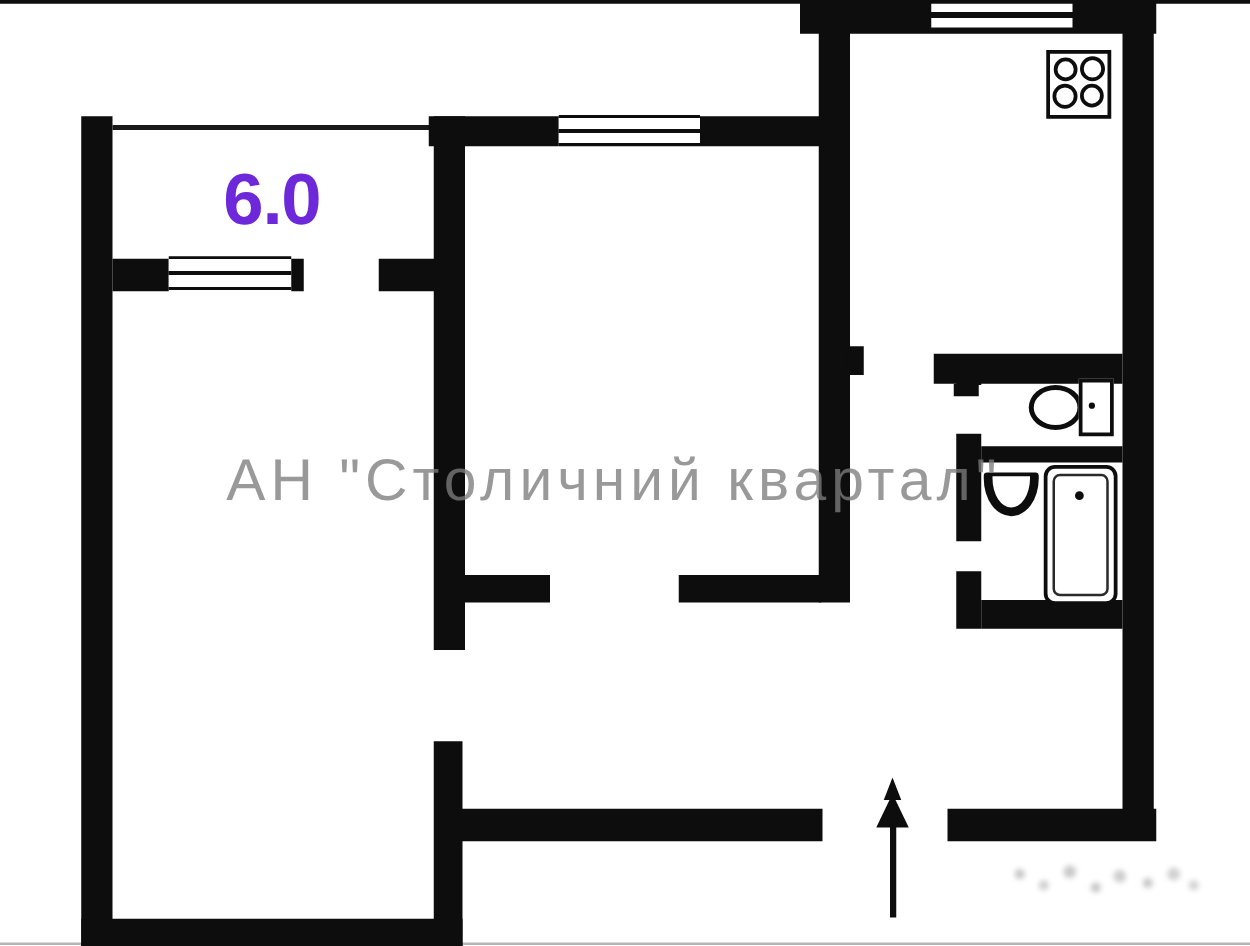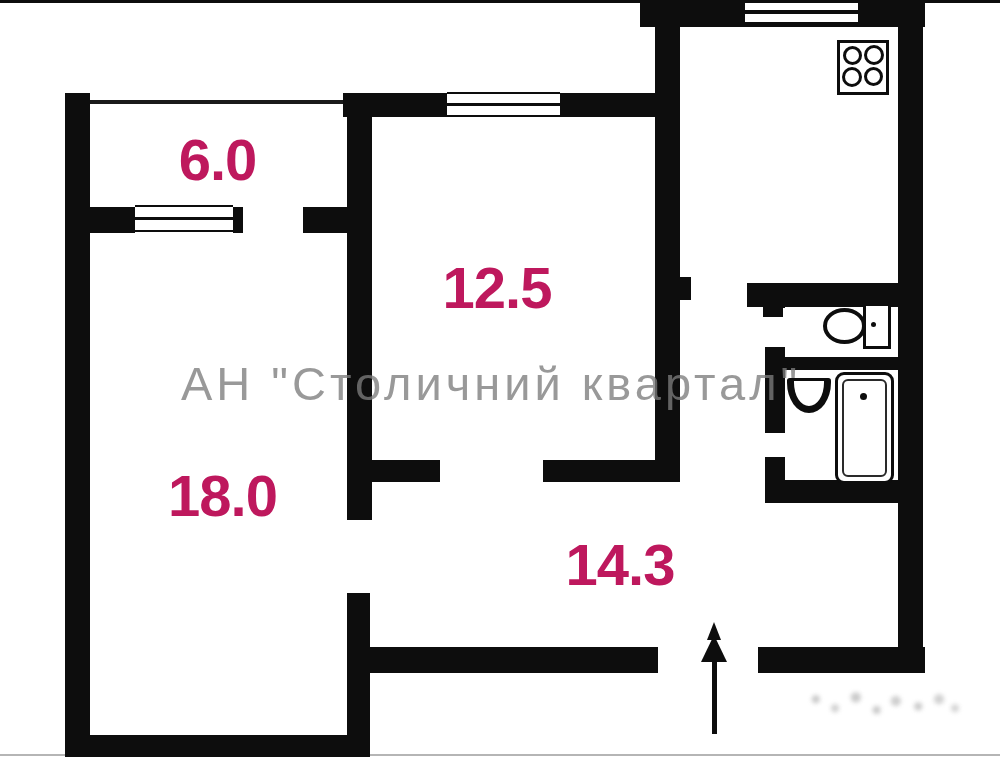--- a/index.html
+++ b/index.html
@@ -13,21 +13,21 @@
     position:absolute;
     background:linear-gradient(to bottom,#0d0d0d 0 9%,#ffffff 9% 44%,#0d0d0d 44% 57%,#ffffff 57% 91%,#0d0d0d 91% 100%);
   }
   
   .stripes{
     position:absolute;
     background:linear-gradient(to bottom,#ffffff 0 36%,#0d0d0d 36% 60%,#ffffff 60% 100%);
   }
   .thin{position:absolute;background:#1a1a1a;}
   .room-label{
-    position:absolute;color:#be185d;font-weight:bold;font-size:58px;line-height:1;
+    position:absolute;color:#6d28d9;font-weight:bold;font-size:58px;line-height:1;
     text-align:center;letter-spacing:-1px;white-space:nowrap;
   }
   .watermark{
     position:absolute;left:181px;top:360px;width:660px;
     color:rgba(124,124,124,0.78);font-size:47px;line-height:1;letter-spacing:4px;
     white-space:nowrap;z-index:30;
   }
   .fixture{position:absolute;background:#fff;}
   
   .stove{border:3px solid #0d0d0d;}
@@ -133,21 +133,18 @@
     <span class="tub-drain" style="left:22px;top:18px;"></span>
   </div>
 
   <div style="position:absolute;left:698px;top:622px;width:32px;height:112px;">
     <span class="arr-tri" style="left:9px;top:0;border-left:7px solid transparent;border-right:7px solid transparent;border-bottom:18px solid #0d0d0d;"></span>
     <span class="arr-tri" style="left:3px;top:13px;border-left:13px solid transparent;border-right:13px solid transparent;border-bottom:27px solid #0d0d0d;"></span>
     <span class="arr-shaft" style="left:14px;top:32px;width:5px;height:80px;"></span>
   </div>
 
   <div class="room-label" style="left:150px;top:131px;width:135px;">6.0</div>
-  <div class="room-label" style="left:130px;top:467px;width:185px;">18.0</div>
-  <div class="room-label" style="left:402px;top:259px;width:190px;">12.5</div>
-  <div class="room-label" style="left:525px;top:536px;width:190px;">14.3</div>
 
   <div class="watermark">АН "Столичний квартал"</div>
 
   <div class="smudge"></div>
 
 </div>
 
 </body></html>

